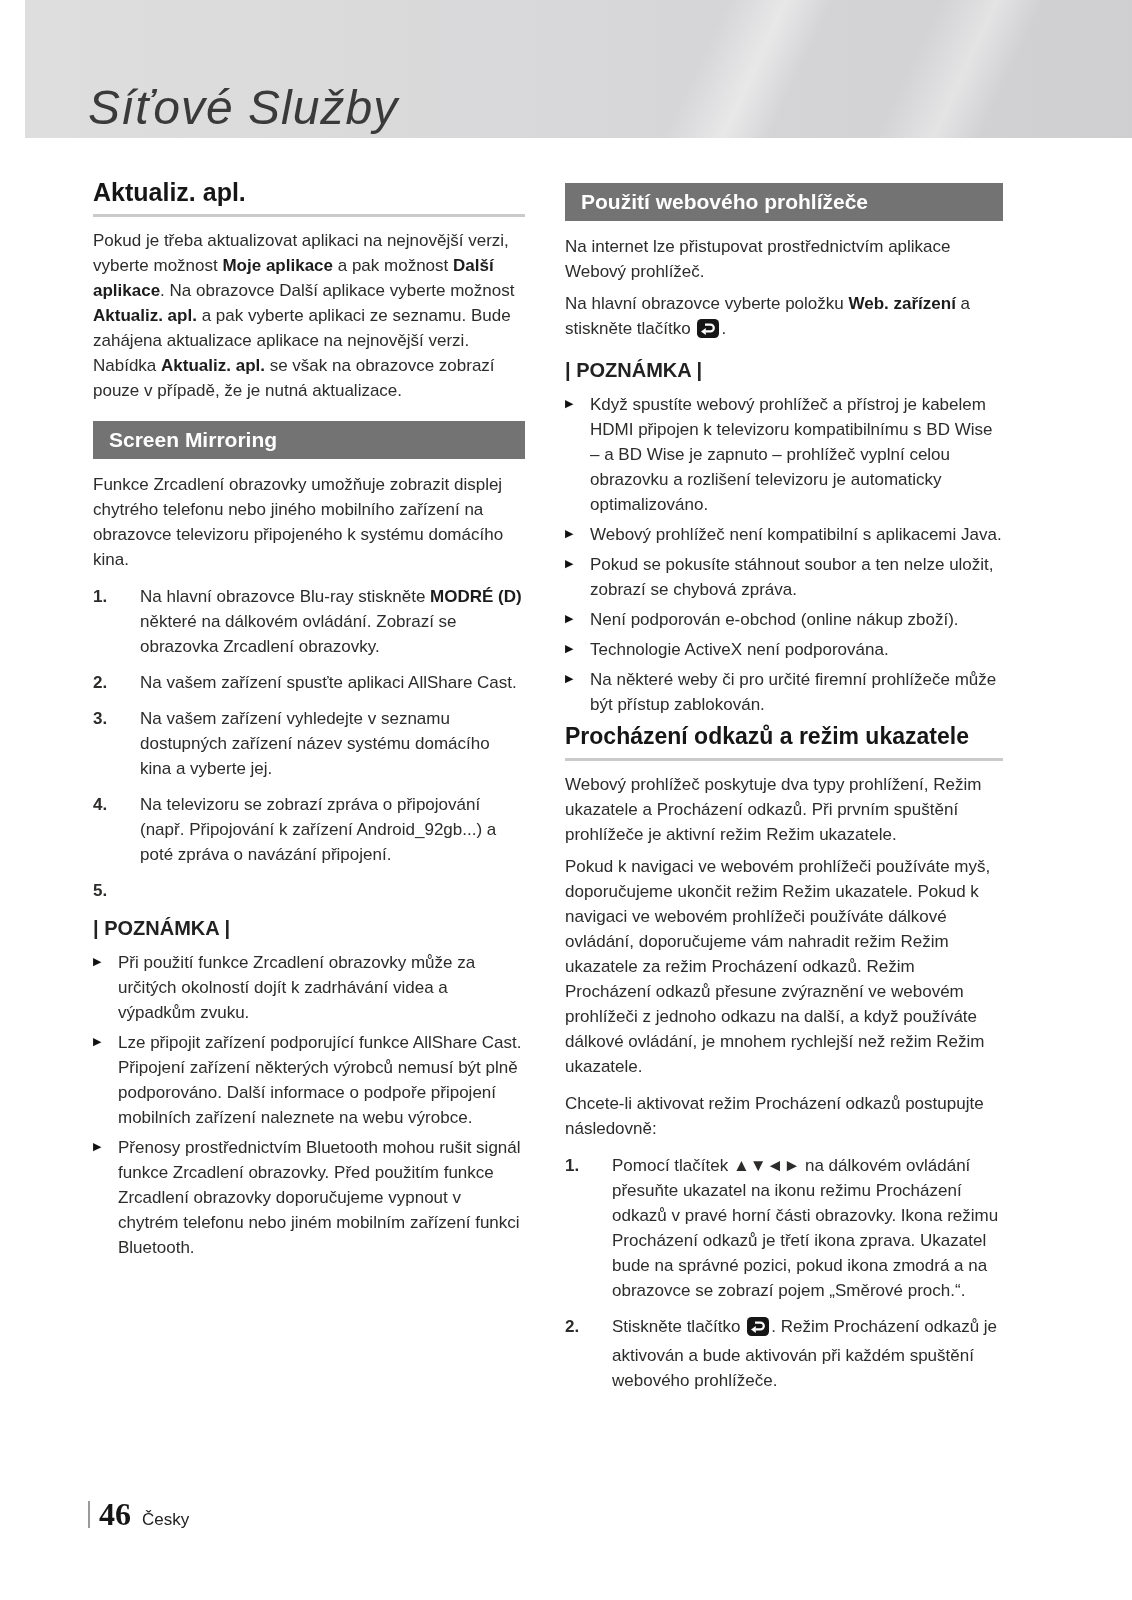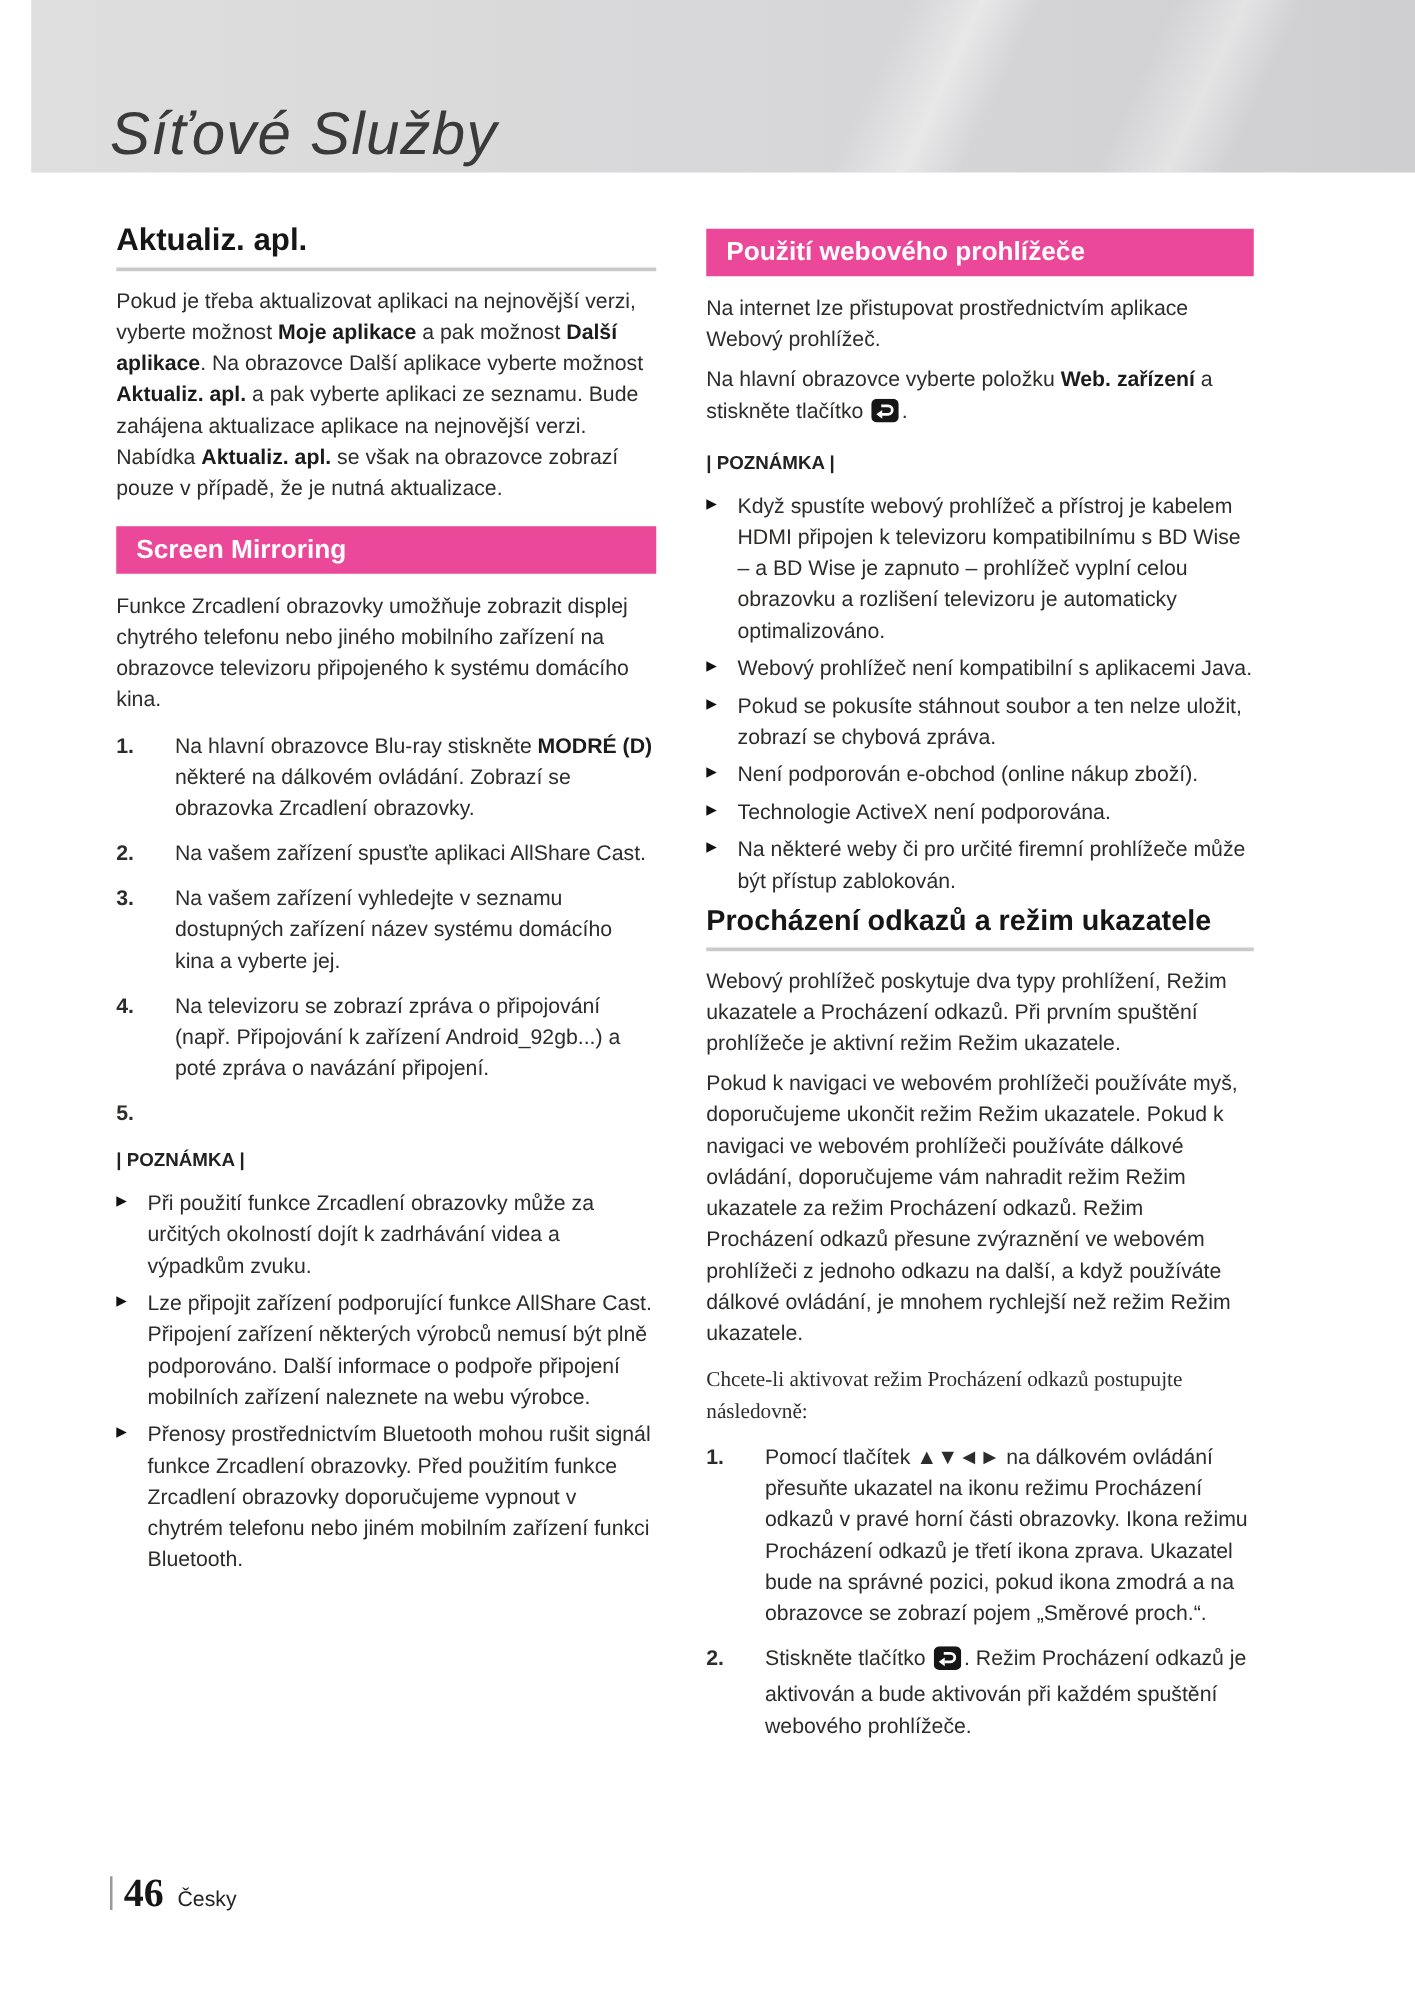--- a/index.html
+++ b/index.html
@@ -21,29 +21,29 @@
   }
   
   .col{position:absolute;font-size:17px;line-height:25px;}
   .col-left{left:93px;width:432px;top:178px;}
   .col-right{left:565px;width:438px;top:183px;}
   .h2{font-size:25px;line-height:28px;font-weight:bold;color:#161616;margin:0;}
   .h2-links{font-size:23px;margin-top:4px;}
   .rule{height:3px;background:#c9cacc;margin:8px 0 11px 0;}
   .para{margin:0 0 7px 0;}
   .secbar{
-    background:#ec4899;color:#fff;font-size:21px;line-height:27px;font-weight:bold;
+    background:#737373;color:#fff;font-size:21px;line-height:27px;font-weight:bold;
     padding:5px 10px 6px 16px;margin:0 0 13px 0;
   }
   .secbar-spaced{margin-top:18px;}
   .steps{margin-top:12px;}
   .step{display:flex;margin-bottom:11px;}
   .num{flex:none;width:47px;font-weight:bold;}
   .stext{flex:1;}
-  .note-label{font-weight:bold;font-size:15px;color:#222;margin:13px 0 9px 0;}
+  .note-label{font-weight:bold;font-size:20px;color:#222;margin:13px 0 9px 0;}
   .bullet{display:flex;margin-bottom:5px;}
   .marker{flex:none;width:25px;font-size:11px;line-height:25px;color:#111;transform:translateY(-1px);}
   .btext{flex:1;}
   b{font-weight:bold;color:#1c1c1c;}
   .keyicon{display:inline-block;vertical-align:-4px;margin:0 2px;}
   
   .footer{position:absolute;left:88px;top:1496px;display:flex;align-items:baseline;}
   .fbar{width:2px;height:27px;background:#9a9a9a;margin-right:9px;align-self:center;}
   .fnum{font-family:"Liberation Serif", serif;font-weight:bold;font-size:32px;color:#161616;}
   .flang{font-size:17px;color:#222;margin-left:11px;}
@@ -140,21 +140,21 @@
       <div class="bullet">
         <span class="marker">▶</span>
         <span class="btext"><span>Na některé weby či pro určité firemní prohlížeče může být přístup zablokován.</span></span>
       </div>
     </div>
 
     <h2 class="h2 h2-links">Procházení odkazů a režim ukazatele</h2>
     <div class="rule"></div>
     <p class="para"><span>Webový prohlížeč poskytuje dva typy prohlížení, Režim ukazatele a Procházení odkazů. Při prvním spuštění prohlížeče je aktivní režim Režim ukazatele.</span></p>
     <p class="para"><span>Pokud k navigaci ve webovém prohlížeči používáte myš, doporučujeme ukončit režim Režim ukazatele. Pokud k navigaci ve webovém prohlížeči používáte dálkové ovládání, doporučujeme vám nahradit režim Režim ukazatele za režim Procházení odkazů. Režim Procházení odkazů přesune zvýraznění ve webovém prohlížeči z jednoho odkazu na další, a když používáte dálkové ovládání, je mnohem rychlejší než režim Režim ukazatele.</span></p>
-    <p class="para" style="margin-top:12px;font-family:Liberation Serif, serif;"><span>Chcete-li aktivovat režim Procházení odkazů postupujte následovně:</span></p>
+    <p class="para" style="margin-top:12px;"><span>Chcete-li aktivovat režim Procházení odkazů postupujte následovně:</span></p>
 
     <div class="steps">
       <div class="step">
         <span class="num">1.</span>
         <span class="stext"><span>Pomocí tlačítek ▲▼◄► na dálkovém ovládání přesuňte ukazatel na ikonu režimu Procházení odkazů v pravé horní části obrazovky. Ikona režimu Procházení odkazů je třetí ikona zprava. Ukazatel bude na správné pozici, pokud ikona zmodrá a na obrazovce se zobrazí pojem „Směrové proch.“.</span></span>
       </div>
       <div class="step">
         <span class="num">2.</span>
         <span class="stext"><span><span>Stiskněte tlačítko </span></span><span class="keyicon"><svg width="22" height="19" viewBox="0 0 22 19">
                 <rect x="0" y="0" width="22" height="19" rx="4.5" fill="#161616"></rect>

